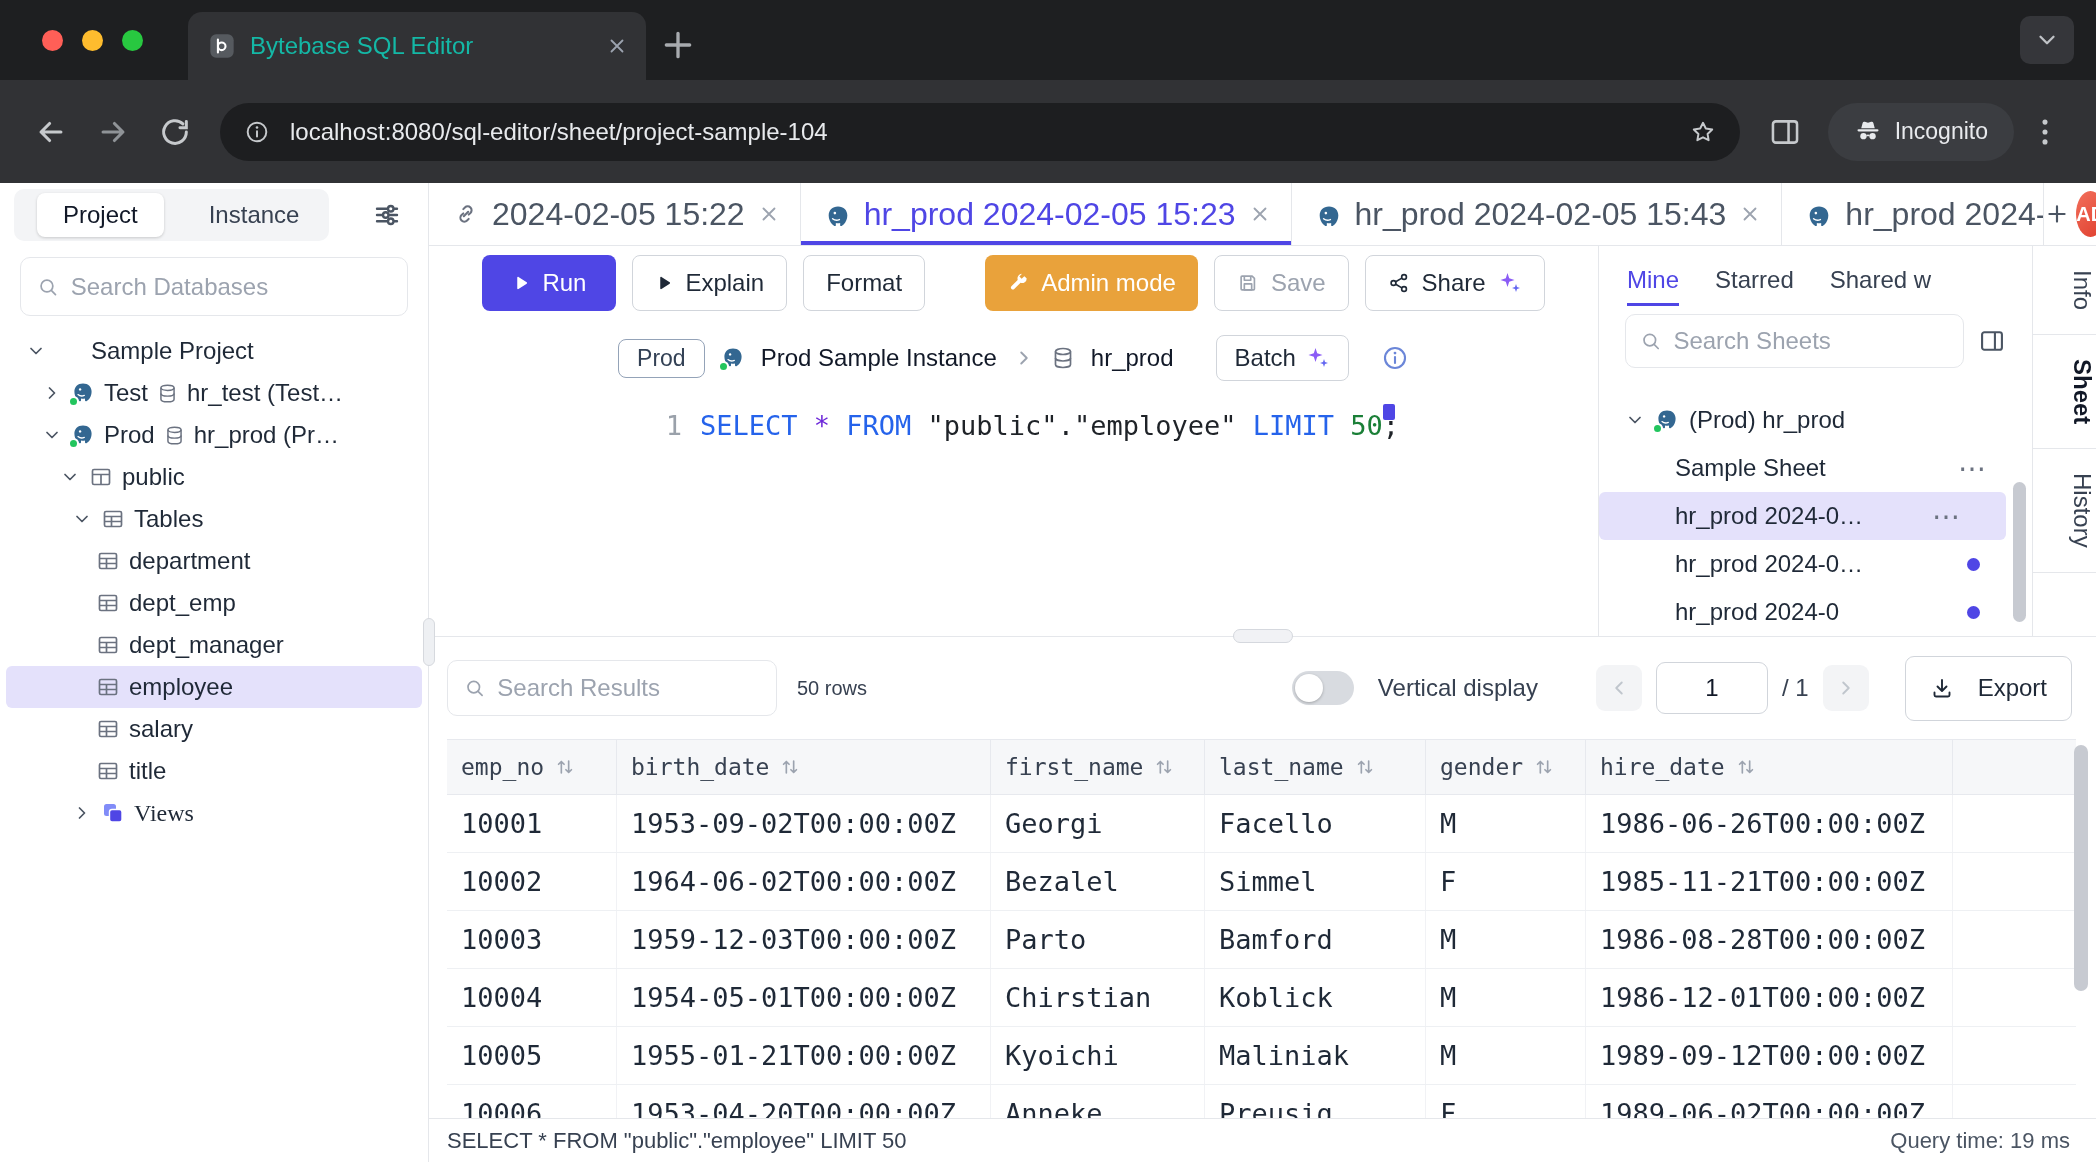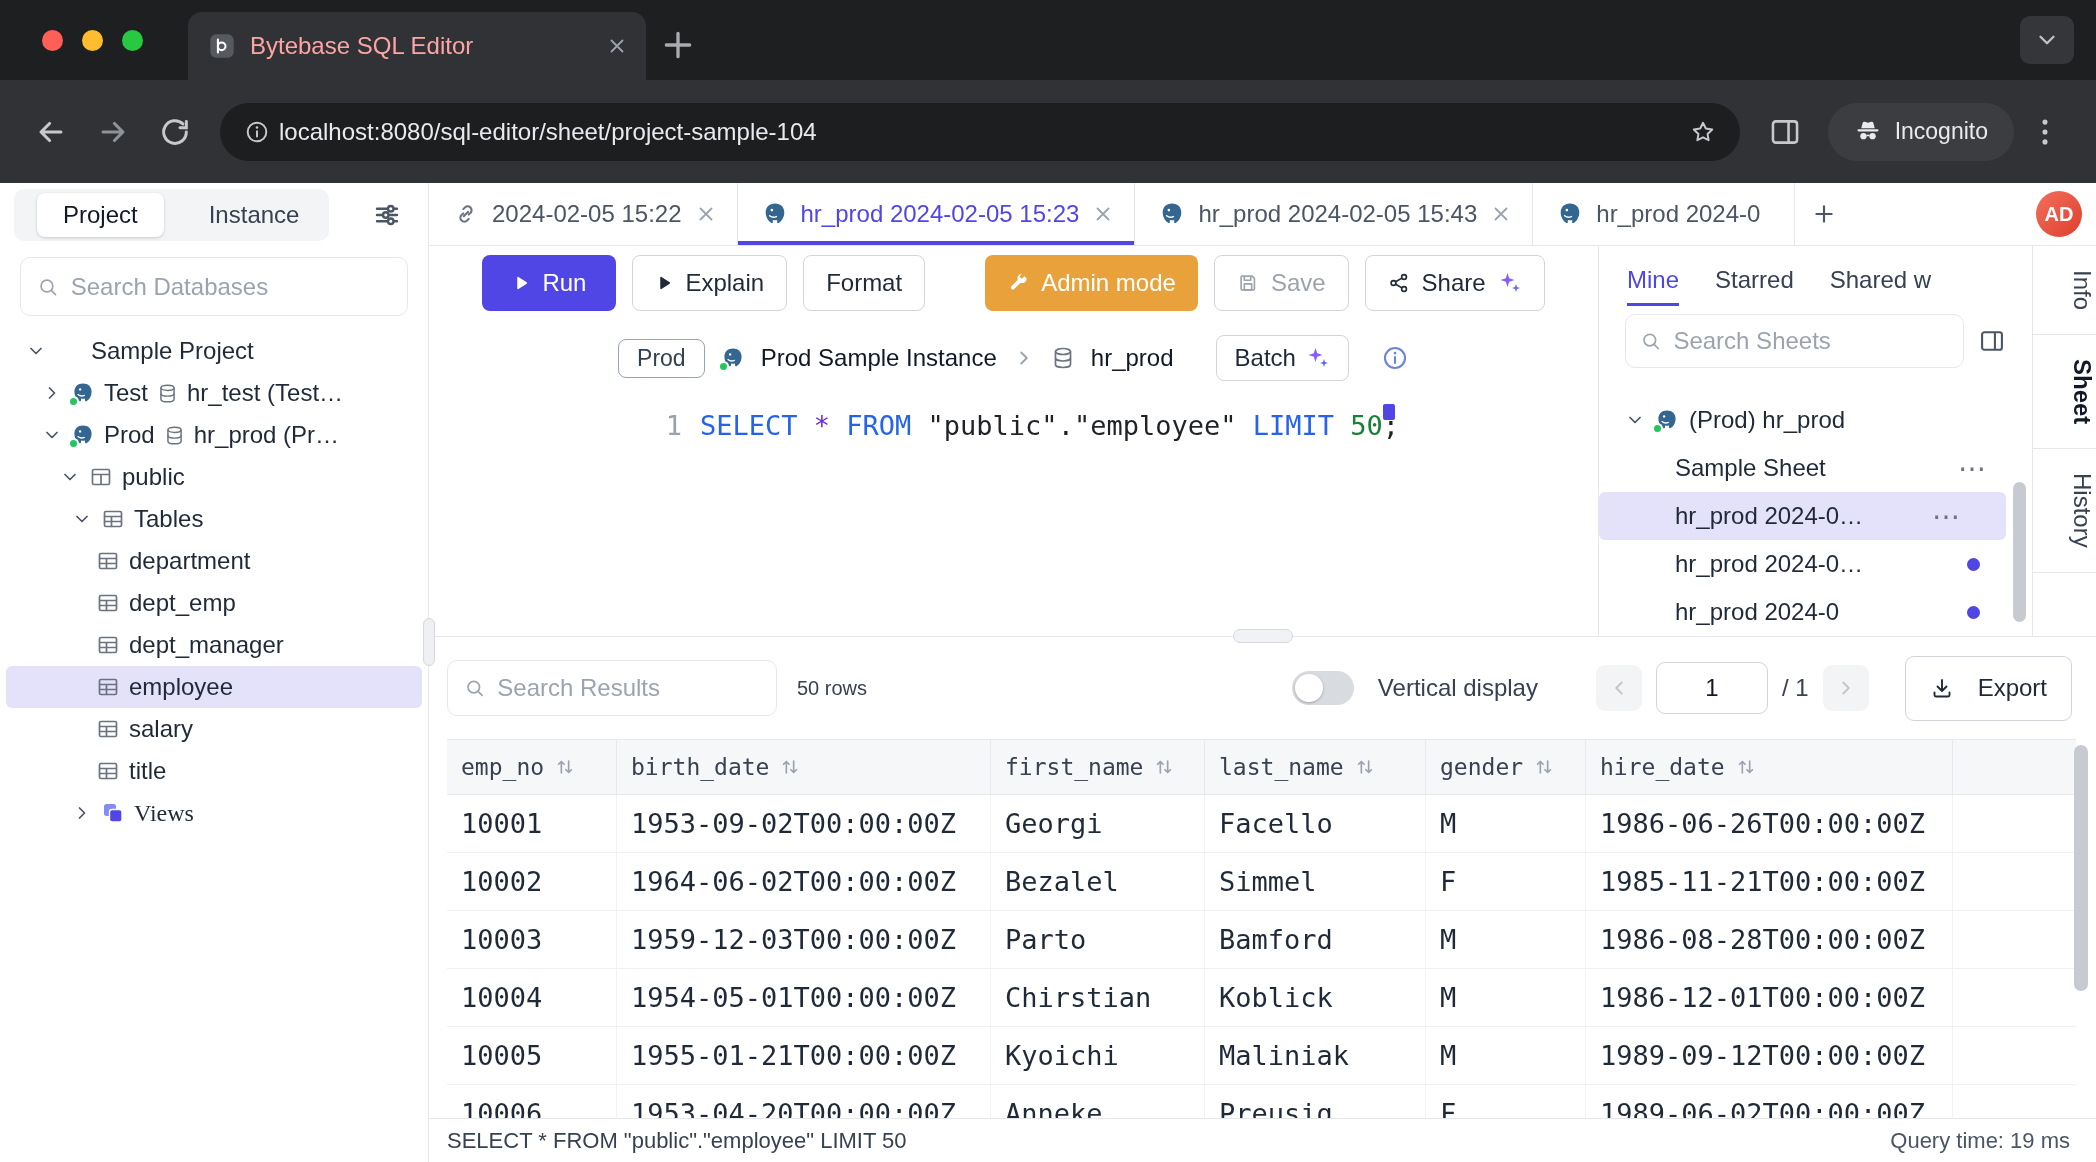--- a/index.html
+++ b/index.html
@@ -7,29 +7,29 @@
   .screen { position:relative; width:2096px; height:1162px; overflow:hidden; background:#fff; }
 
   
   .chrome { height:183px; }
   .tabstrip { height:80px; background:#1e1f21; position:relative; display:flex; align-items:flex-end; }
   .lights { position:absolute; left:42px; top:30px; display:flex; gap:19px; }
   .dot { width:21px; height:21px; border-radius:50%; }
   .dot.red{background:#ff5f57}.dot.yellow{background:#febc2e}.dot.green{background:#28c840}
   .btab { margin-left:188px; height:68px; width:458px; background:#313235; border-radius:14px 14px 0 0;
           display:flex; align-items:center; gap:14px; padding:0 18px 0 20px; }
-  .btab-title { flex:1; color:#fca5a5; font-size:24px; white-space:nowrap; overflow:hidden; }
+  .btab-title { flex:1; color:#14b8a6; font-size:24px; white-space:nowrap; overflow:hidden; }
   .newtab { width:40px; height:40px; margin:0 0 15px 12px; color:#a8abaf; display:flex; align-items:center; justify-content:center; }
   .tabsearch { position:absolute; right:22px; top:16px; width:54px; height:48px; background:#35363a; border-radius:10px;
                display:flex; align-items:center; justify-content:center; color:#c0c3c7; }
   .btoolbar { height:103px; background:#313235; display:flex; align-items:center; padding:0 20px; }
   .navic { width:34px; height:34px; color:#c6c9cc; margin:0 14px; flex:none; }
   .navic.fwd { color:#8f9397; }
   .omnibox { flex:1; height:58px; background:#1d1e20; border-radius:29px; display:flex; align-items:center;
-             gap:9px; margin:0 14px; padding:0 24px; color:#c6c9cc; }
+             gap:20px; margin:0 14px; padding:0 24px; color:#c6c9cc; }
   .omni-url { flex:1; color:#e8eaed; font-size:24px; white-space:nowrap; overflow:hidden; }
   .incog { height:58px; border-radius:29px; background:#3b3d41; display:flex; align-items:center; gap:13px;
            padding:0 26px; color:#e8eaed; font-size:23px; font-weight:500; margin-left:12px; }
 
   
   .app { display:flex; height:979px; position:relative; }
   .sidebar { width:429px; flex:none; border-right:1px solid #e5e7eb; display:flex; flex-direction:column; background:#fff; }
   .vgrip { position:absolute; left:423px; top:435px; width:12px; height:48px; background:#eef0f3;
            border:1px solid #d6d9de; border-radius:6px; z-index:6; }
   .sb-head { height:64px; display:flex; align-items:center; padding:0 14px; }
@@ -51,21 +51,21 @@
   .ticon.small { width:21px; height:21px; }
   .iwrap { position:relative; display:inline-flex; }
   .sdot { position:absolute; left:-3px; bottom:-2px; width:11px; height:11px; border-radius:50%;
           background:#22c55e; border:2px solid #fff; }
 
   
   .main { flex:1; display:flex; flex-direction:column; min-width:0; }
   .wstabs { height:63px; border-bottom:1px solid #e5e7eb; display:flex; align-items:stretch; }
   .wstabs-tabs { display:flex; }
   .ws-tab { display:flex; align-items:center; gap:13px; padding:0 20px 0 24px; border-right:1px solid #e5e7eb;
-            font-size:24px; color:#4b5563; position:relative; flex:none; overflow:hidden; }
+            font-size:32px; color:#4b5563; position:relative; flex:none; overflow:hidden; }
   .ws-tab.active { color:#4f46e5; }
   .ws-tab.active::after { content:""; position:absolute; left:0; right:0; bottom:0; height:4px; background:#4f46e5; }
   .ws-tab.clip { width:262px; padding-right:0; }
   .wt-icon { width:26px; height:26px; flex:none; }
   .wt-label { white-space:nowrap; }
   .wt-close { width:22px; height:22px; color:#9ca3af; flex:none; }
   .newsheet { width:58px; display:flex; align-items:center; justify-content:center; color:#4b5563; }
   .wspacer { flex:1; }
   .avatar { width:46px; height:46px; border-radius:50%; background:linear-gradient(135deg,#f2705c,#df3e2d);
             color:#fff; font-size:20px; font-weight:700; display:flex; align-items:center; justify-content:center;

